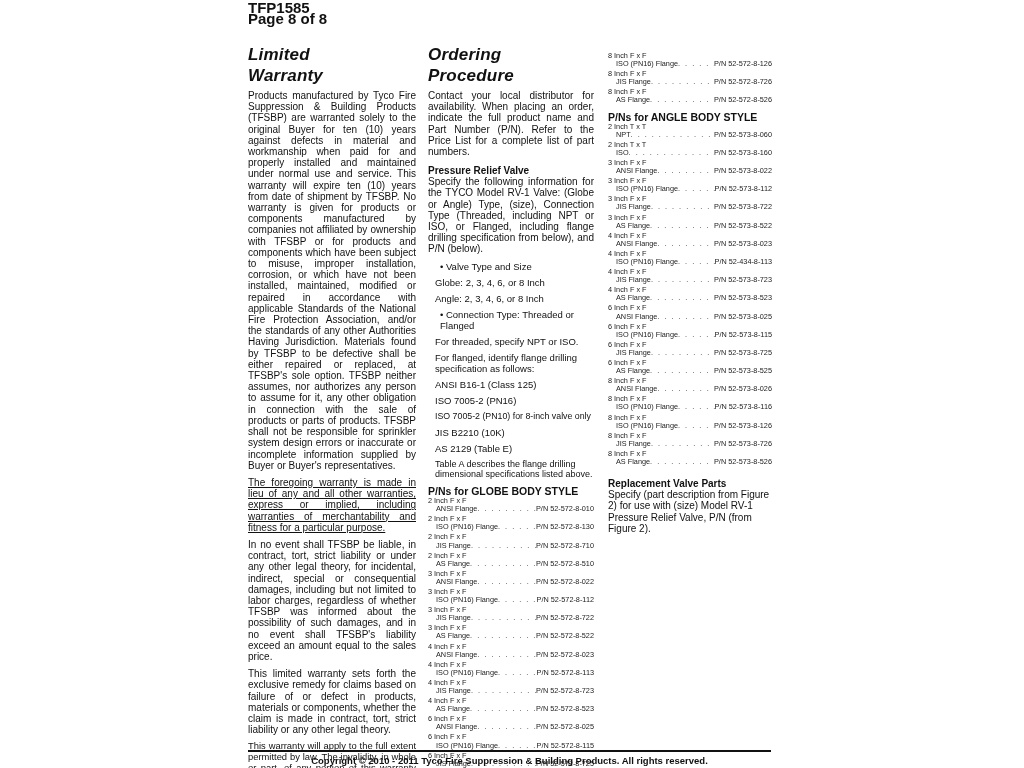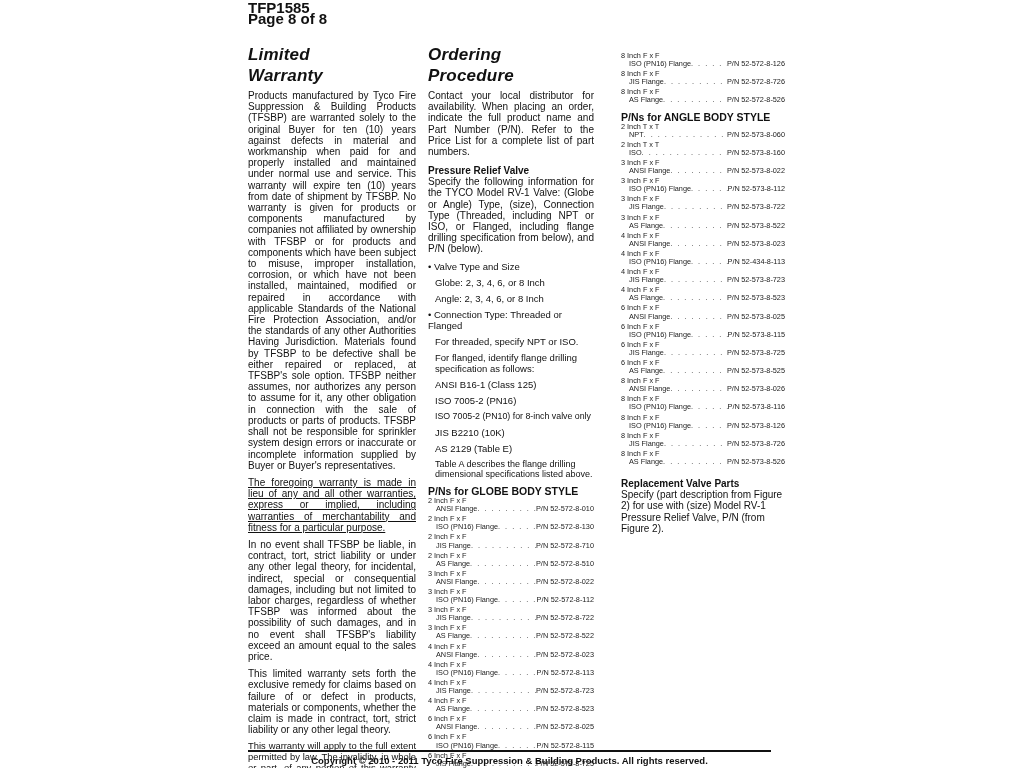--- a/index.html
+++ b/index.html
@@ -1,26 +1,26 @@
 <!DOCTYPE html>
 <html><head>
 <meta charset="utf-8">
 <style>
   html, body { margin:0; padding:0; background:#ffffff; }
   body { width:1024px; height:768px; position:relative; overflow:hidden; font-family:"Liberation Sans", sans-serif; color:#111; }
   .hdr { position:absolute; left:248px; top:2px; font-weight:bold; font-size:15px; line-height:11px; }
   .col { position:absolute; top:44px; }
   #col1 { left:248px; width:168px; }
   #col2 { left:428px; width:166px; }
-  #col3 { left:608px; width:164px; top:52px;margin-left:13px; }
+  #col3 { left:608px; width:164px; top:52px; }
   .big-title { font-weight:bold; font-style:italic; font-size:17px; line-height:21px; margin:0 0 4px 0; letter-spacing:0.2px; }
   .body-p { font-size:10px; line-height:11.2px; margin:0 0 6px 0; text-align:justify; }
   .u { text-decoration:underline; }
   .subhead { font-weight:bold; font-size:10px; line-height:11px; margin:8px 0 0 0; }
-  .bullet-line { font-size:9.5px; line-height:11px; margin:0 0 5px 0; }
+  .bullet-line { font-size:9.5px; line-height:11px; margin:0 0 5px 12px; }
   .indent-line { font-size:9.5px; line-height:11px; margin:0 0 5px 7px; }
   .small-p { font-size:9px; line-height:10.2px; margin:0 0 6px 7px; }
   .pn-head { font-weight:bold; font-size:10.5px; line-height:12px; margin:4px 0 0 0; }
   .pn-item { margin:0 0 2px 0; font-size:7.3px; line-height:8.1px; color:#222; }
   .pn-item .l1 { display:block; }
   .pn-item .l2 { display:flex; justify-content:space-between; padding-left:8px; white-space:nowrap; overflow:hidden; }
   .pn-item .dots { flex:1; overflow:hidden; letter-spacing:1.5px; }
   .footer-rule { position:absolute; left:248px; top:750px; width:523px; height:2px; background:#111; }
   .footer { position:absolute; left:248px; width:523px; top:755px; text-align:center; font-weight:bold; font-size:9.5px; }
 </style>

